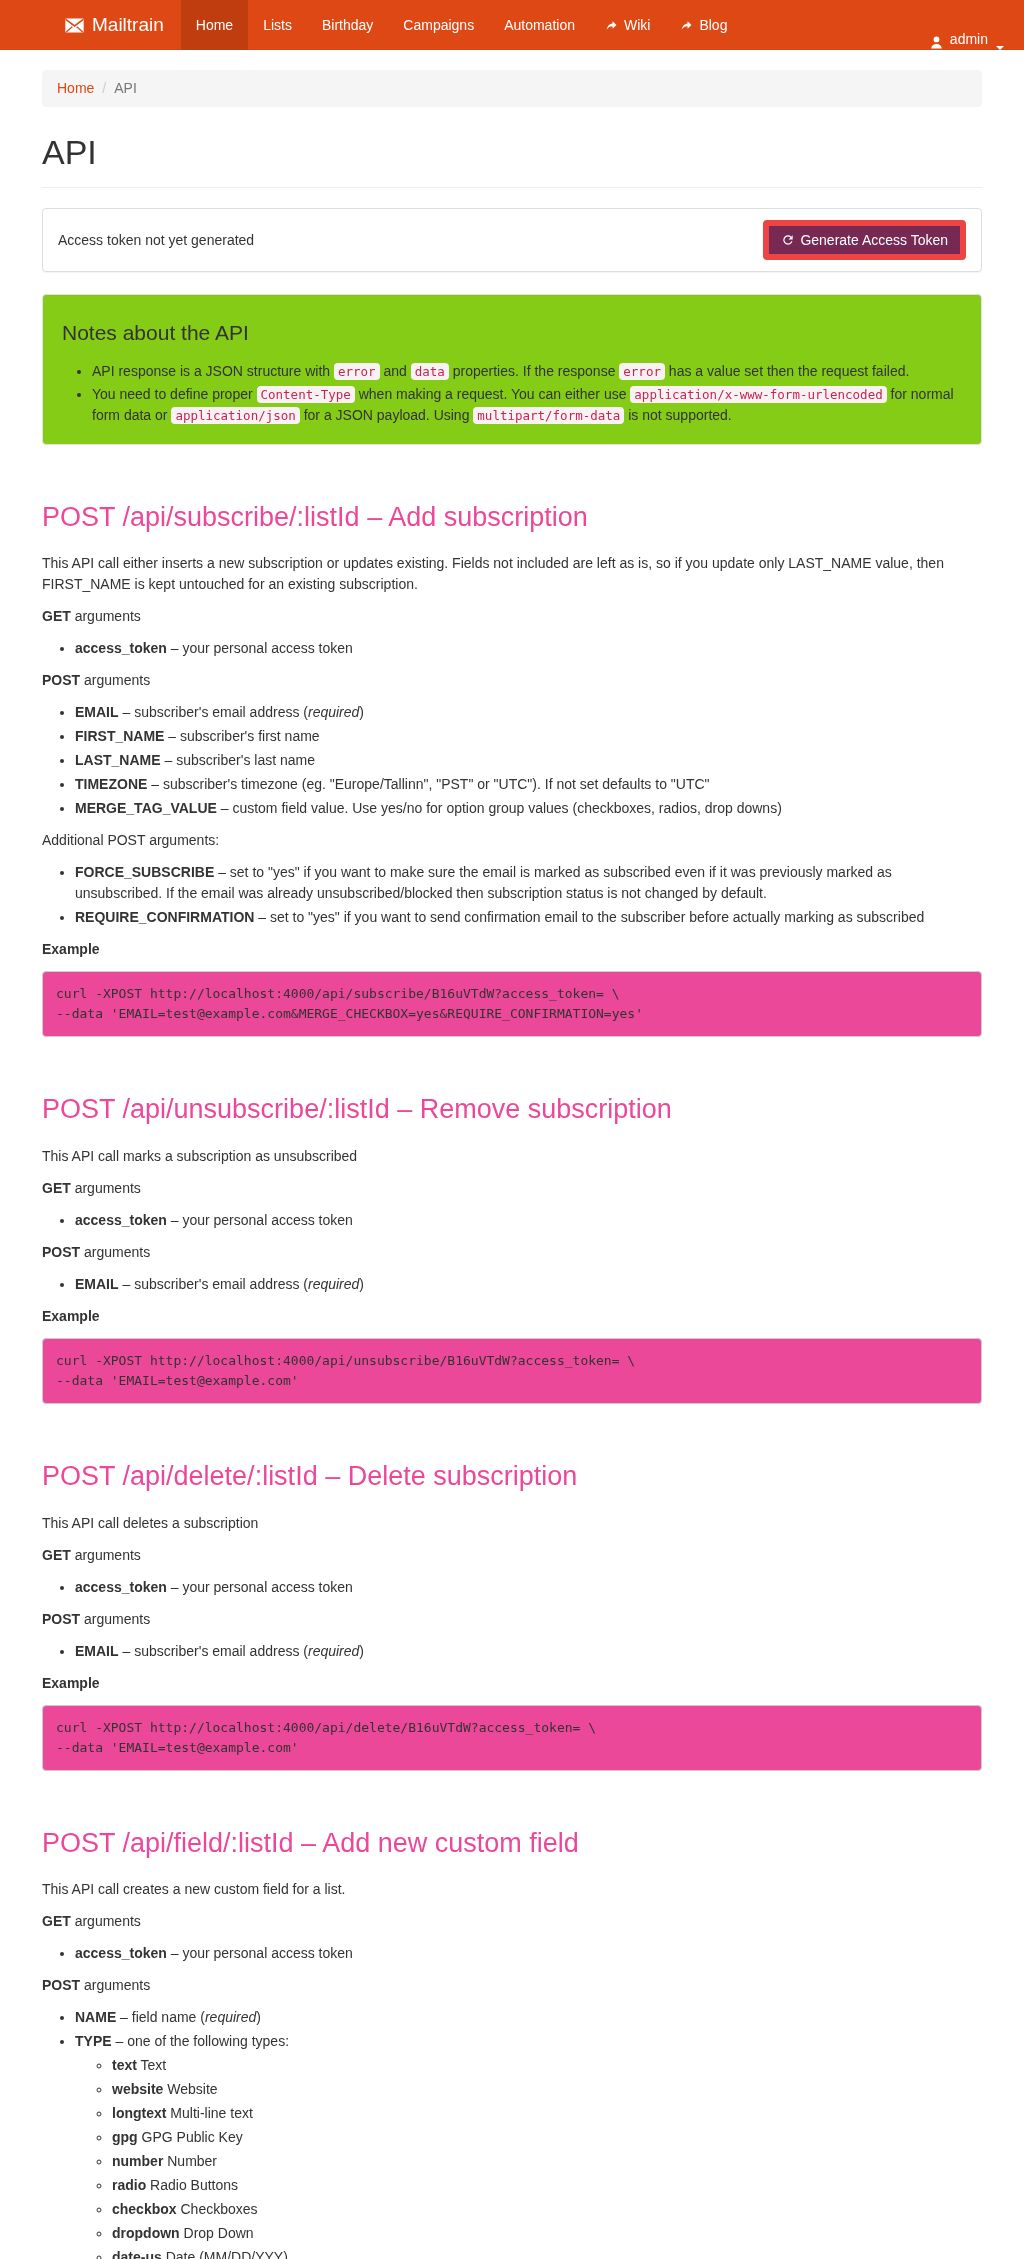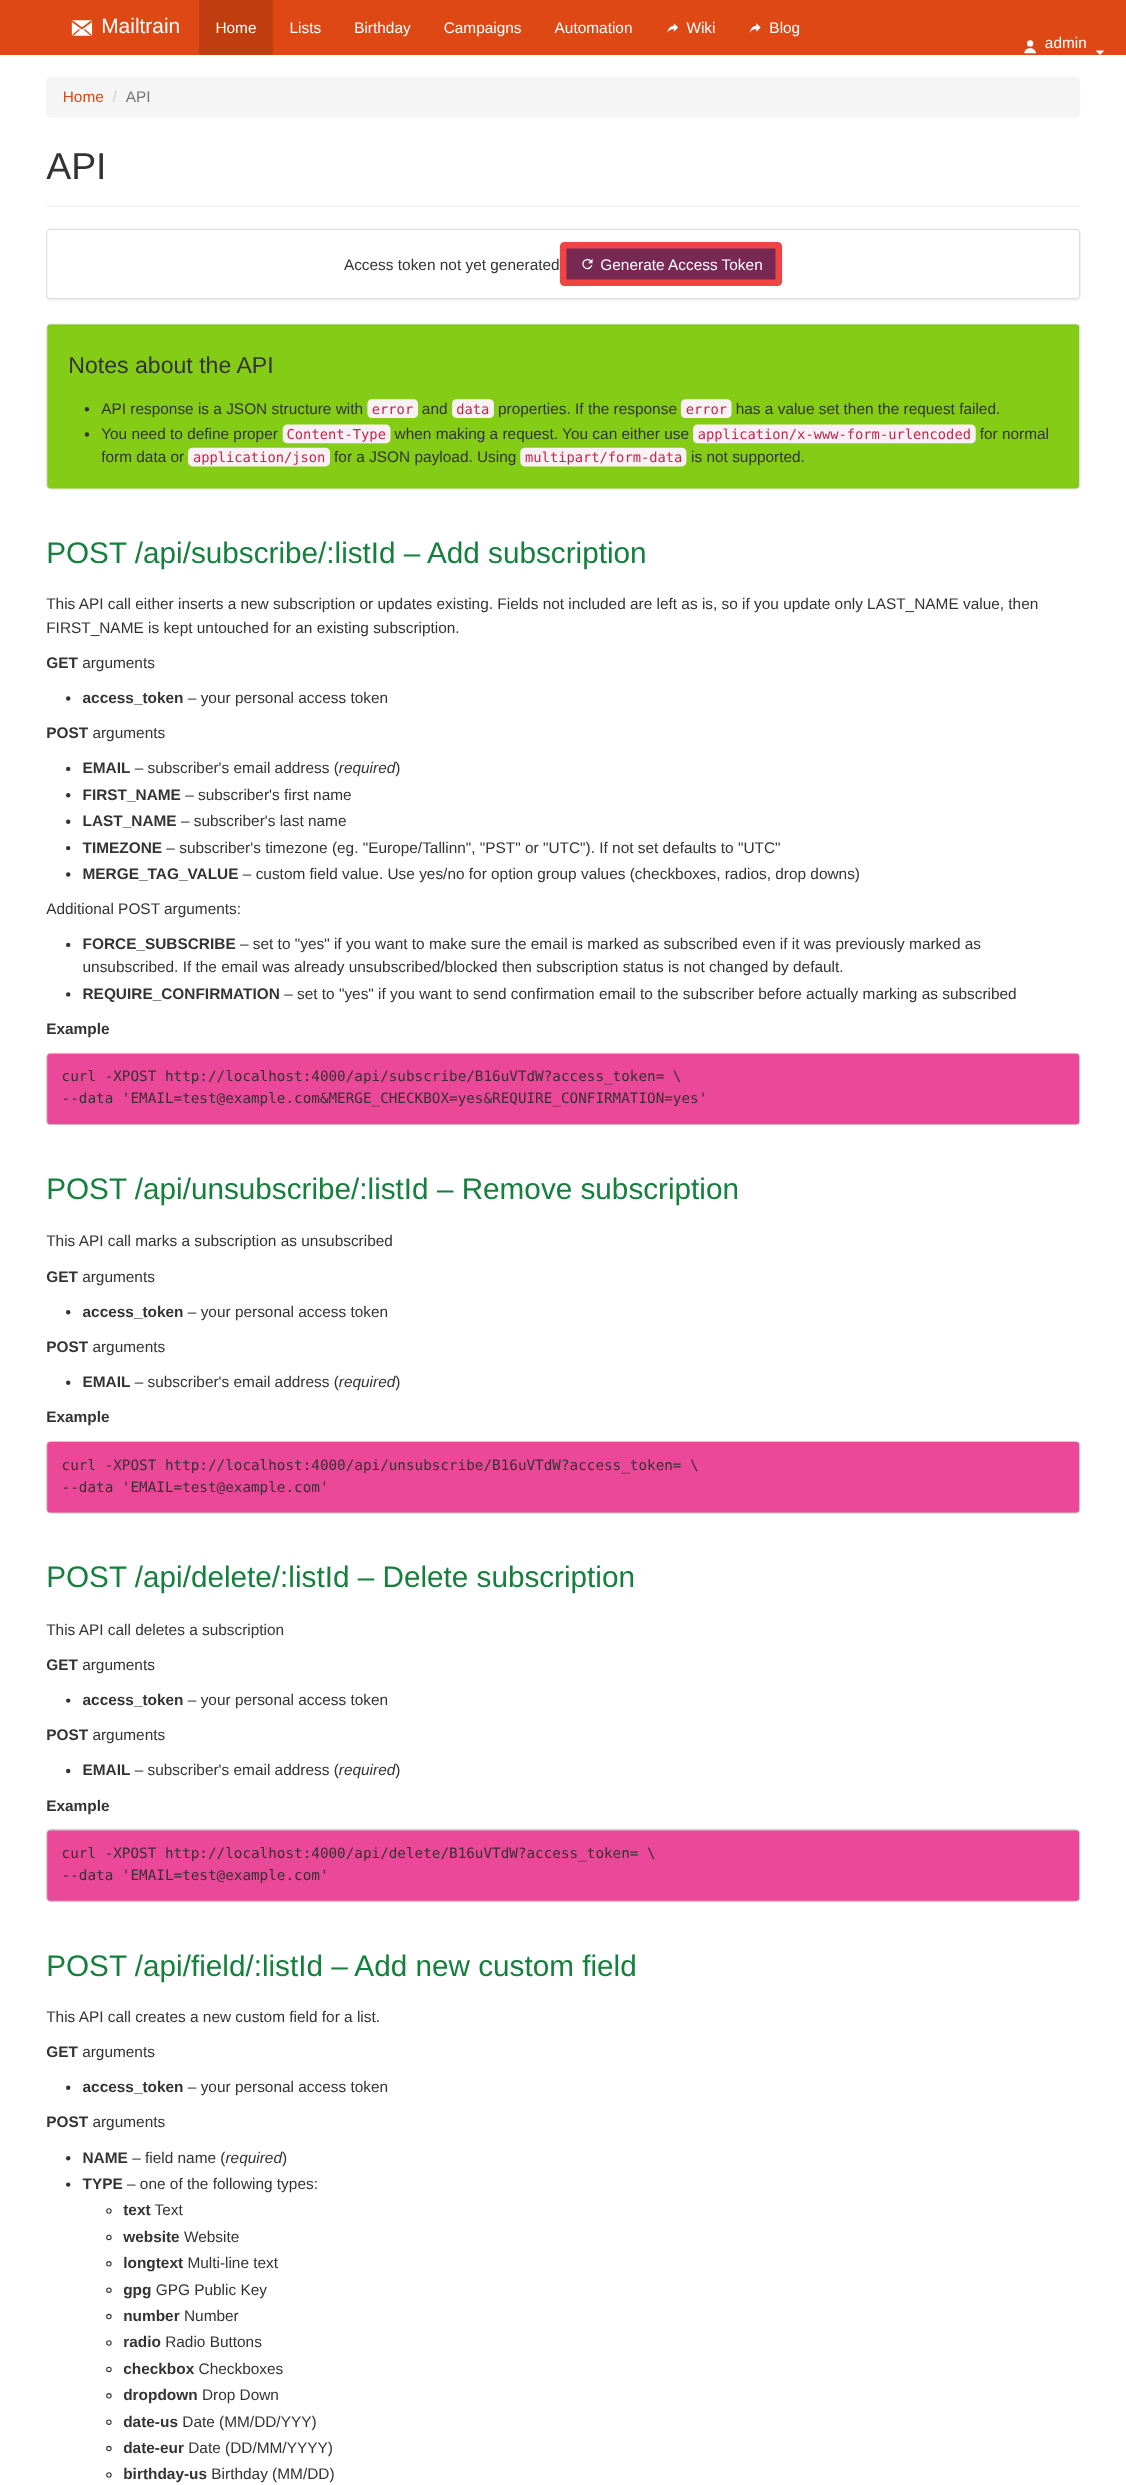--- a/index.html
+++ b/index.html
@@ -29,27 +29,27 @@
 
   
   .breadcrumb{background:#f5f5f5; border-radius:4px; padding:8px 15px; margin:20px 0;
               list-style:none; display:flex; font-size:14px; color:#777;}
   .breadcrumb li+li::before{content:"/"; color:#ccc; padding:0 8px;}
   .bc-link{color:var(--accent); text-decoration:none; cursor:pointer;}
 
   
   .page-header{margin:18px 0 20px; padding-bottom:9px; border-bottom:1px solid #eee;}
   h1{font-size:34px; font-weight:400; margin:0; color:#333;}
-  section h2{font-size:27px; font-weight:400; margin:38px 0 16px; color:#15803d;}
+  section h2{font-size:27px; font-weight:400; margin:52px 0 16px; color:#ec4899;}
 
   
   .panel{border:1px solid #ddd; border-radius:4px; box-shadow:0 1px 1px rgba(0,0,0,.05);
          margin-bottom:22px;}
   .panel-body{padding:11px 15px; display:flex; align-items:center;
-              justify-content:center;}
+              justify-content:space-between;}
   .btn-generate{background:var(--btn-bg); border:6px solid #ef4444; color:#fff;
                 border-radius:4px; padding:6px 12px; font:14px "Liberation Sans","DejaVu Sans",sans-serif;
                 display:inline-flex; align-items:center; gap:5px; cursor:pointer;}
   .btn-generate .icn{width:14px; height:14px;}
 
   
   .well{background:#84cc16; border:1px solid #e3e3e3; border-radius:4px;
         box-shadow:inset 0 1px 1px rgba(0,0,0,.05); padding:14px 19px 10px; margin-bottom:22px;}
   .well h3{font-size:21px; font-weight:400; margin:8px 0 12px;}
   .well ul{margin:0 0 8px; padding-left:30px;}

